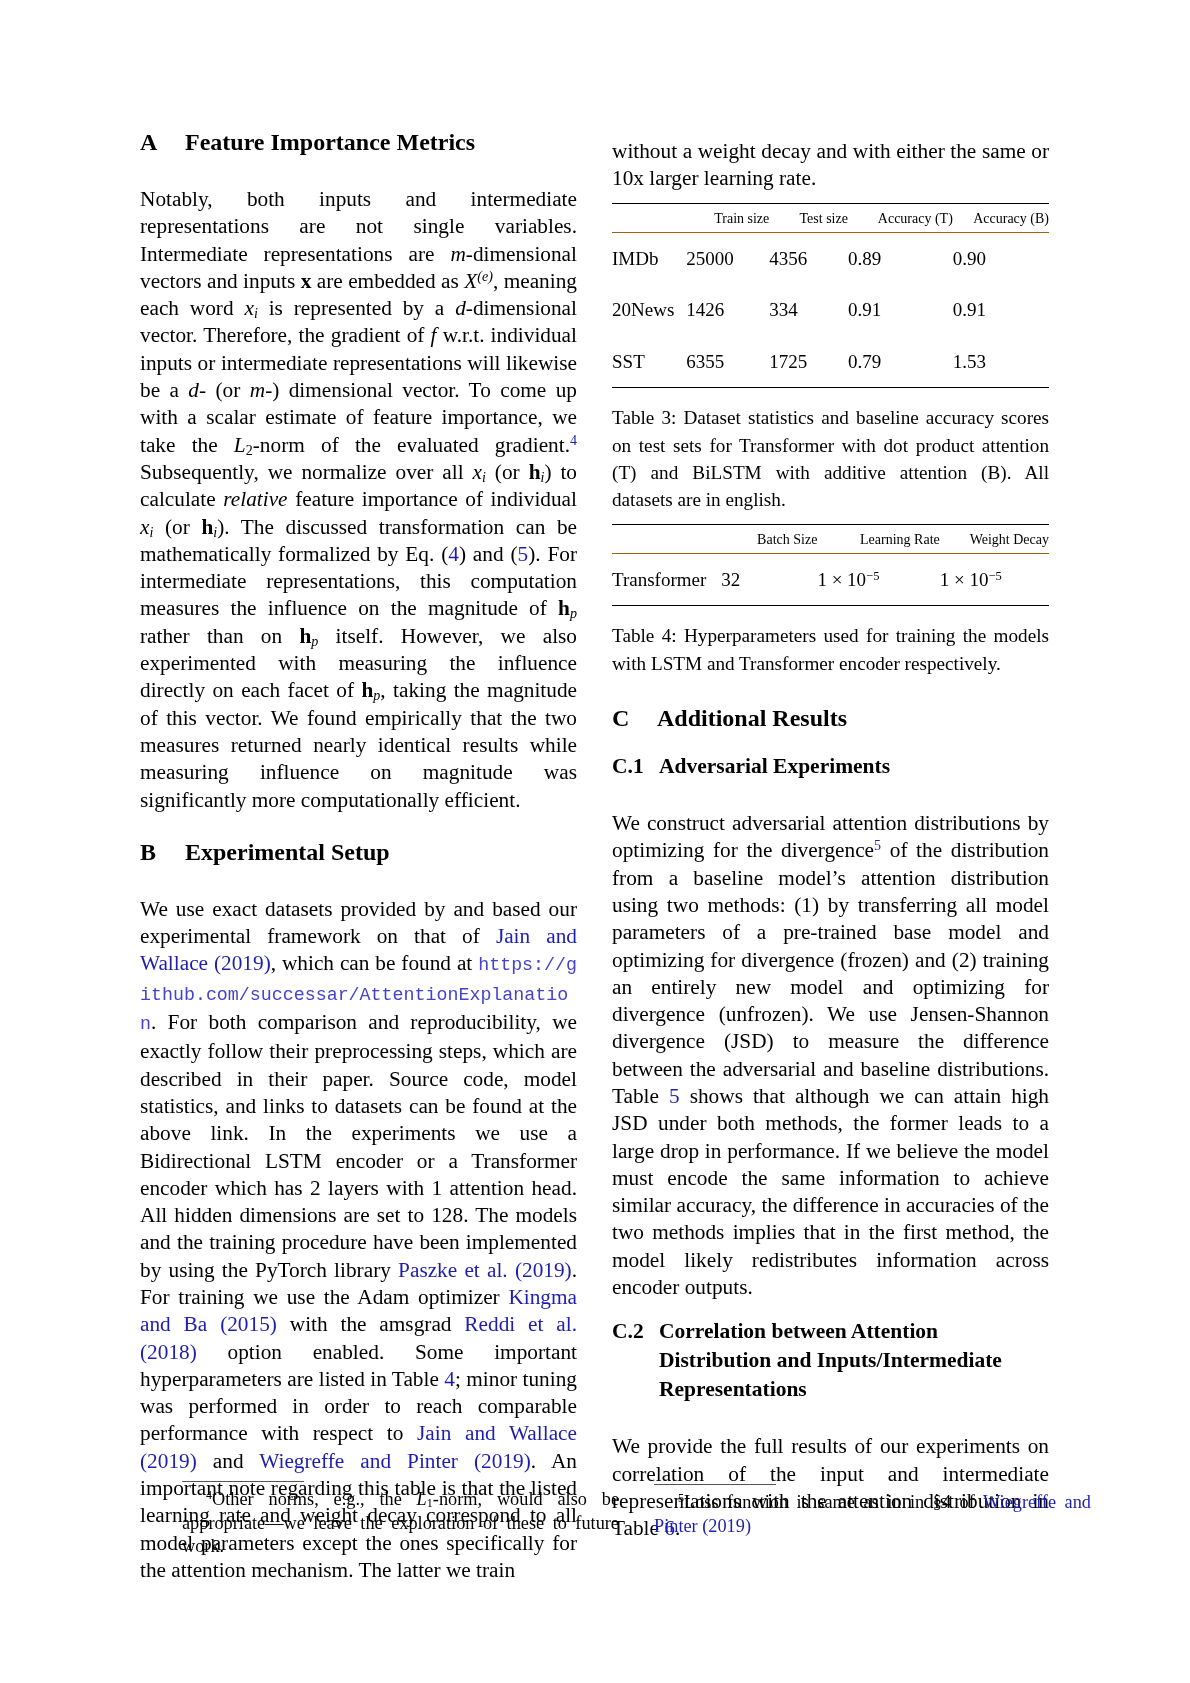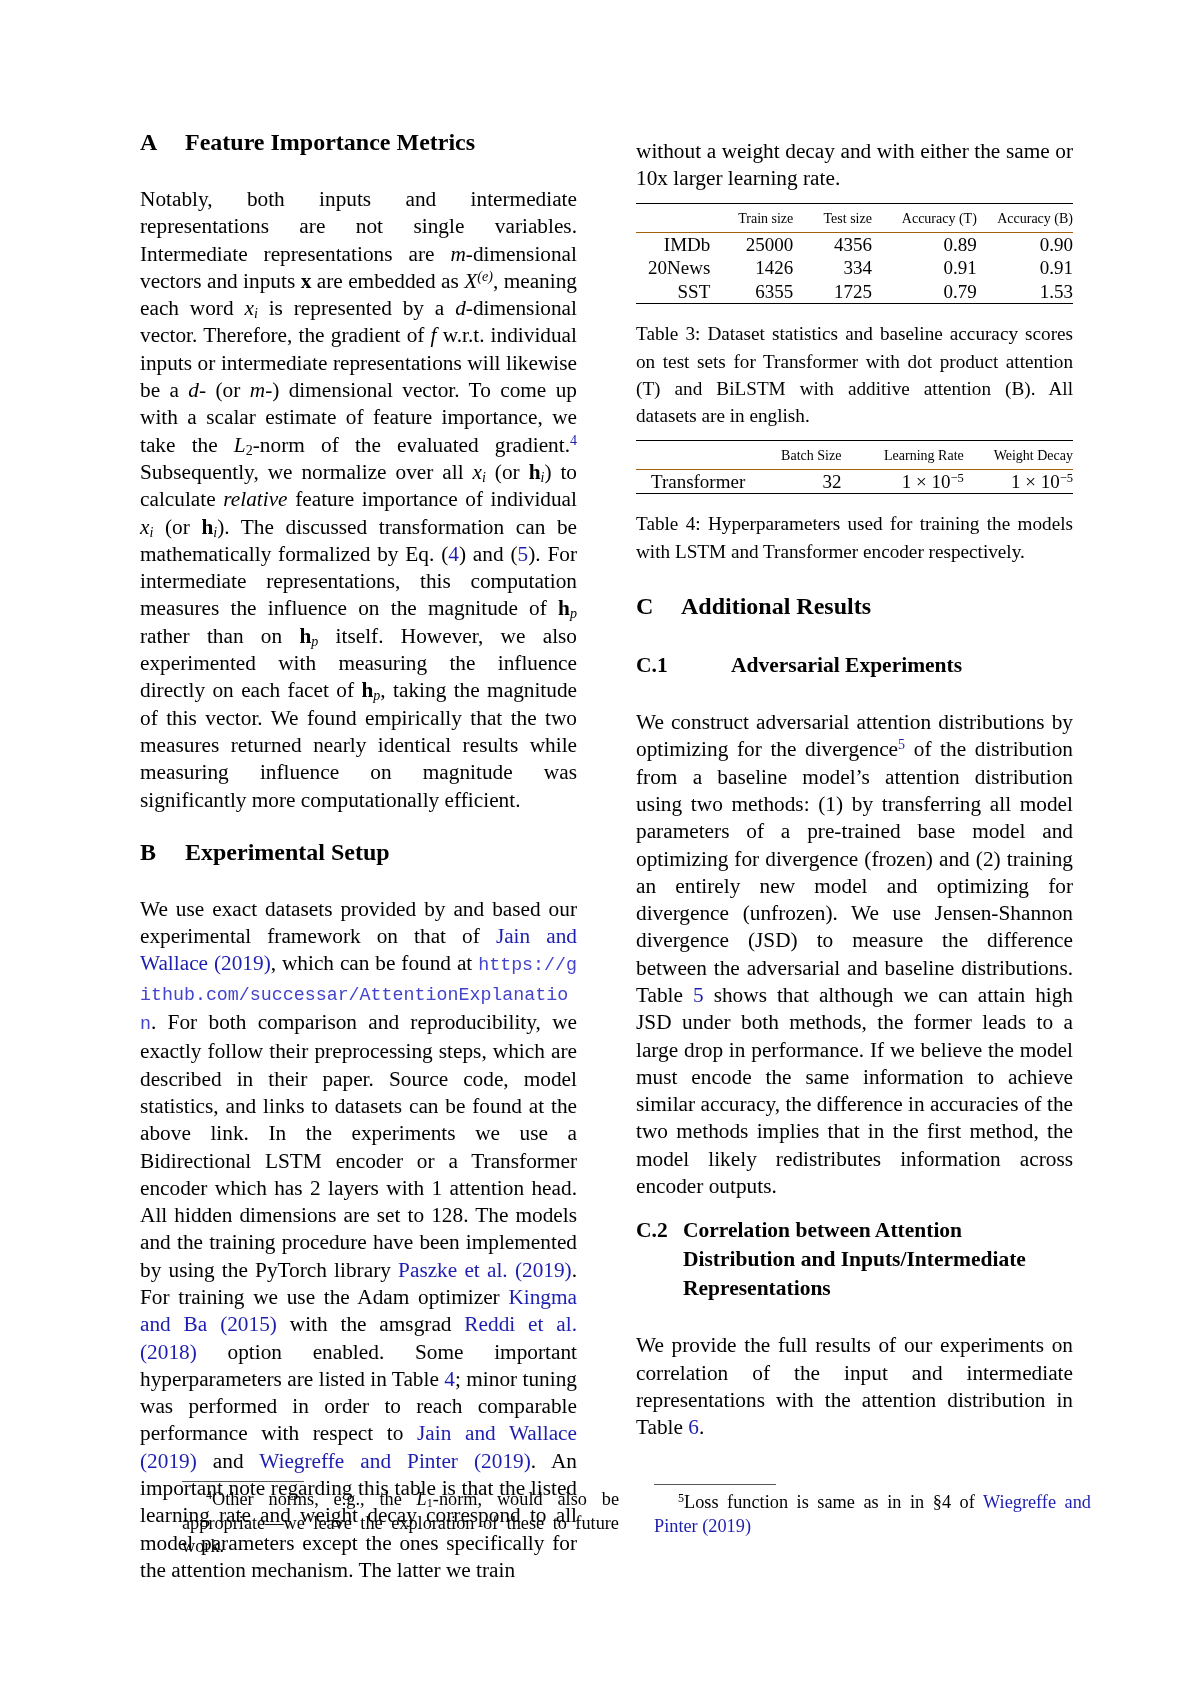--- a/index.html
+++ b/index.html
@@ -1,20 +1,20 @@
 <!DOCTYPE html>
 <html><head>
 <meta charset="utf-8">
 <style>
   html,body{margin:0;padding:0;background:#ffffff;}
   .page{position:relative;width:1190px;height:1683px;background:#ffffff;overflow:hidden;
         font-family:"Liberation Serif","DejaVu Serif",serif;color:#000;}
   .col{position:absolute;width:437px;}
   .col-left{left:140px;top:127px;}
-  .col-right{left:636px;top:138px;}
+  .col-right{left:612px;top:138px;}
 
   .h2{display:flex;font-size:24px;font-weight:bold;line-height:30px;margin:0;}
   .h2 .hnum{width:45px;flex:none;}
   .h3{display:flex;font-size:21.5px;font-weight:bold;line-height:29px;margin:0;}
   .h3 .hnum{width:47px;flex:none;}
   .h3 .htitle{flex:1;}
 
   .para{font-size:21.3px;line-height:27.3px;text-align:justify;margin:0;}
   .mt-para{margin-top:29px;}
   .mt-h2{margin-top:23px;}
@@ -23,21 +23,21 @@
   .bd{font-weight:bold;}
   .cite{color:#1d1db0;}
   .url{font-family:"Liberation Mono","DejaVu Sans Mono",monospace;font-size:0.86em;color:#4343cd;word-break:break-all;}
   .sup{font-size:0.66em;vertical-align:0.5em;line-height:0;}
   .sub{font-size:0.66em;vertical-align:-0.2em;line-height:0;}
 
   .paper-table{width:100%;border-collapse:collapse;table-layout:fixed;
                border-top:1.7px solid #000;border-bottom:1.7px solid #000;}
   .paper-table th{font-weight:normal;text-align:right;font-size:14px;line-height:21px;
                   border-bottom:1px solid #a16207;padding:4px 0 3px;}
-  .paper-table td{font-size:19px;line-height:21.5px;padding:1px 0;text-align:right;}
+  .paper-table td{font-size:19px;line-height:21.5px;padding:15px 0;}
   .t3 th:nth-child(1),.t3 td:nth-child(1){width:17%;}
   .t3 th:nth-child(2),.t3 td:nth-child(2){width:19%;}
   .t3 th:nth-child(3),.t3 td:nth-child(3){width:18%;}
   .t3 th:nth-child(4),.t3 td:nth-child(4){width:24%;}
   .t3 th:nth-child(5),.t3 td:nth-child(5){width:22%;}
   .t4 th:nth-child(1),.t4 td:nth-child(1){width:25%;}
   .t4 th:nth-child(2),.t4 td:nth-child(2){width:22%;}
   .t4 th:nth-child(3),.t4 td:nth-child(3){width:28%;}
   .t4 th:nth-child(4),.t4 td:nth-child(4){width:25%;}
   .tbl-wrap{margin-top:10px;}
@@ -135,21 +135,21 @@
           </tbody>
         </table>
       <div class="caption"><span>Table 4: Hyperparameters used for training the models with LSTM and Transformer encoder respectively.</span></div>
     </div>
 
     <h2 class="h2" style="margin-top:26px;">
       <span class="hnum">C</span>
       <span class="htitle">Additional Results</span>
     </h2>
 
-    <h3 class="h3" style="margin-top:30px;gap:48px;">
+    <h3 class="h3" style="margin-top:19px;">
       <span class="hnum">C.1</span>
       <span class="htitle">Adversarial Experiments</span>
     </h3>
     <div class="para mt-para"><span>We construct adversarial attention distributions by optimizing for the divergence</span><span class="sup cite">5</span><span> of the distribution from a baseline model’s attention distribution using two methods: (1) by transferring all model parameters of a pre-trained base model and optimizing for divergence (frozen) and (2) training an entirely new model and optimizing for divergence (unfrozen). We use Jensen-Shannon divergence (JSD) to measure the difference between the adversarial and baseline distributions. Table </span><span class="cite">5</span><span> shows that although we can attain high JSD under both methods, the former leads to a large drop in performance. If we believe the model must encode the same information to achieve similar accuracy, the difference in accuracies of the two methods implies that in the first method, the model likely redistributes information across encoder outputs.</span></div>
 
     <h3 class="h3" style="margin-top:16px;">
       <span class="hnum">C.2</span>
       <span class="htitle">Correlation between Attention Distribution and Inputs/Intermediate Representations</span>
     </h3>
     <div class="para mt-para"><span>We provide the full results of our experiments on correlation of the input and intermediate representations with the attention distribution in Table </span><span class="cite">6</span><span>.</span></div>

